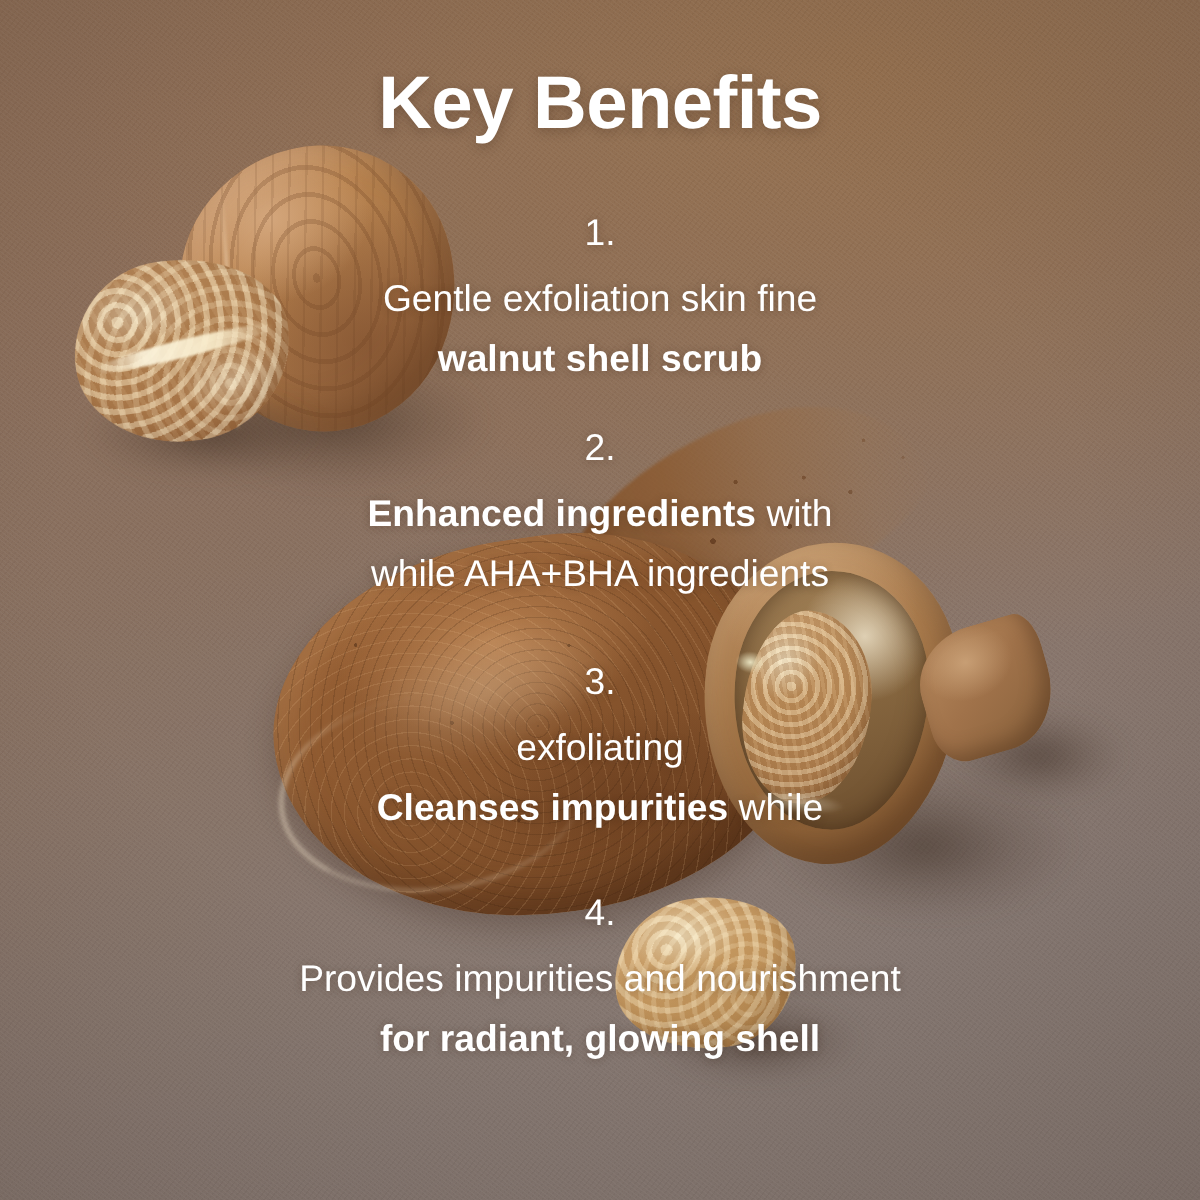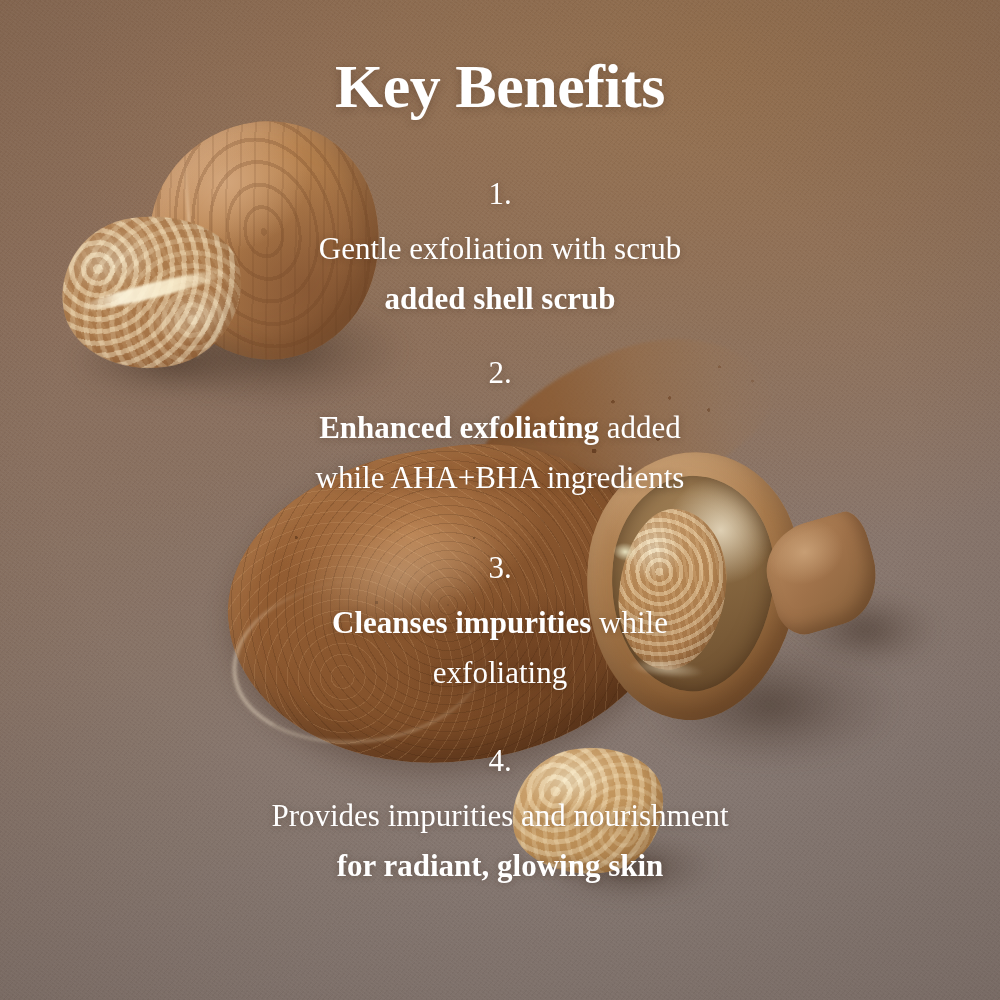--- a/index.html
+++ b/index.html
@@ -10,21 +10,20 @@
   body {
     font-family: "Liberation Sans", sans-serif;
   }
 
   #stage {
     position: relative;
     width: 1000px;
     height: 1000px;
     overflow: hidden;
     background: #8a6f5d;
-    font-family: Liberation Serif, serif;
   }
 
   
   .bg-base {
     position: absolute;
     inset: 0;
     background:
       radial-gradient(115% 85% at 72% 6%,  rgba(150,113,79,0.95) 0%, rgba(150,113,79,0) 58%),
       radial-gradient(105% 75% at 12% 10%, rgba(141,110,88,0.85) 0%, rgba(141,110,88,0) 60%),
       radial-gradient(130% 95% at 50% 102%, rgba(133,120,114,0.98) 0%, rgba(133,120,114,0) 62%),
@@ -377,36 +376,36 @@
   </div>
 
   <div class="bg-vignette"></div>
 
   <div class="content">
 
     <div id="page-title">Key Benefits</div>
 
     <div class="benefit" id="benefit-1">
       <span class="num">1.</span>
-      <span class="line">Gentle exfoliation with scrub</span>
-      <span class="line strong">added shell scrub</span>
+      <span class="line">Gentle exfoliation skin fine</span>
+      <span class="line strong">walnut shell scrub</span>
     </div>
 
     <div class="benefit" id="benefit-2">
       <span class="num">2.</span>
-      <span class="line"><b>Enhanced exfoliating</b><span> added</span></span>
+      <span class="line"><b>Enhanced ingredients</b><span> with</span></span>
       <span class="line">while AHA+BHA ingredients</span>
     </div>
 
     <div class="benefit" id="benefit-3">
       <span class="num">3.</span>
+      <span class="line">exfoliating</span>
       <span class="line"><b>Cleanses impurities</b><span> while</span></span>
-      <span class="line">exfoliating</span>
     </div>
 
     <div class="benefit" id="benefit-4">
       <span class="num">4.</span>
       <span class="line">Provides impurities and nourishment</span>
-      <span class="line strong">for radiant, glowing skin</span>
+      <span class="line strong">for radiant, glowing shell</span>
     </div>
 
   </div>
 </div>
 
 </body></html>

